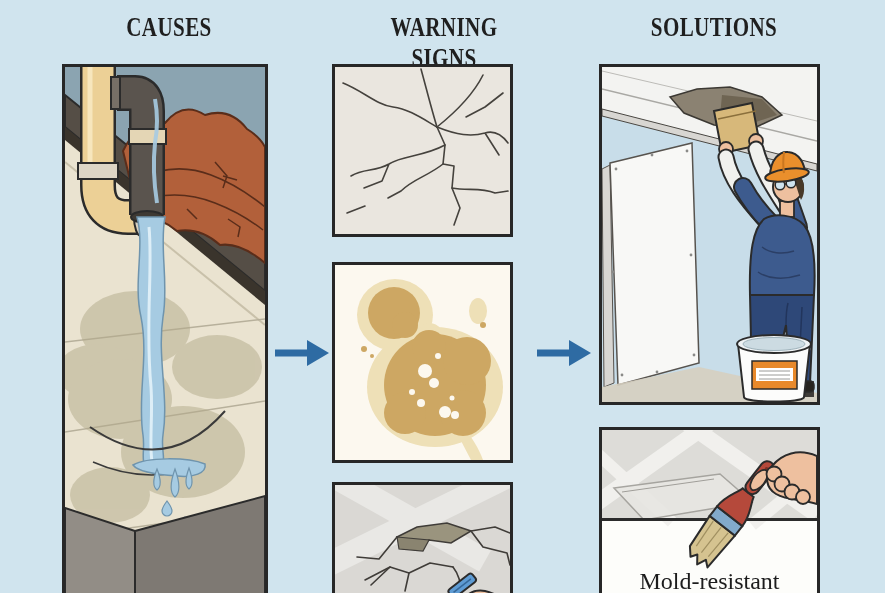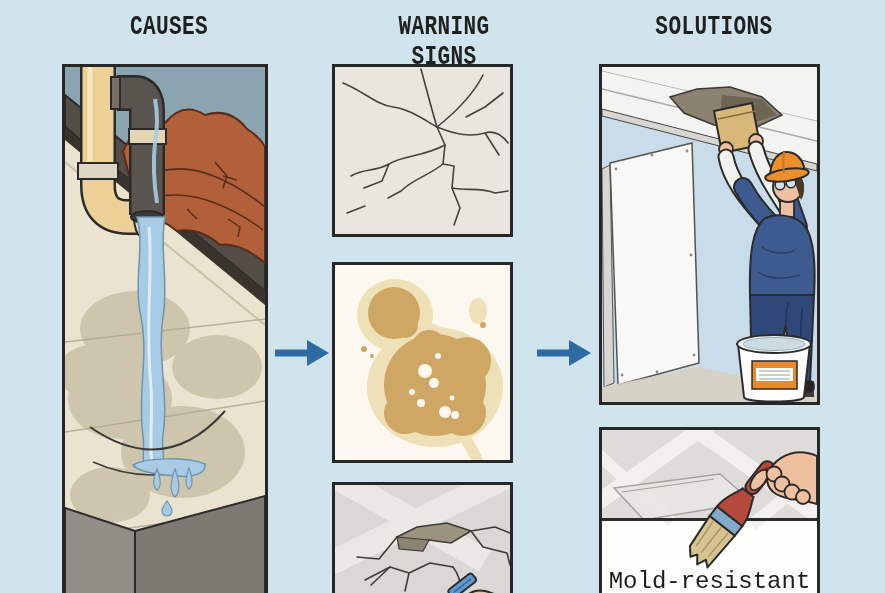--- a/index.html
+++ b/index.html
@@ -1,17 +1,17 @@
 <!DOCTYPE html>
 <html><head>
 <meta charset="utf-8">
 <style>
   html,body{margin:0;padding:0;background:#9ab4c2;}
   .canvas{position:relative;width:885px;height:593px;overflow:hidden;
-    background:#d0e4ee;font-family:Liberation Mono, monospace;}
+    background:#d0e4ee;font-family:Liberation Serif, serif;}
   .col-header{position:absolute;top:12px;width:200px;text-align:center;
     font-size:27px;font-weight:600;color:#1f1f1f;letter-spacing:.5px;
     transform:scaleX(.78);}
   .panel{position:absolute;border:3px solid #272727;box-sizing:border-box;
     background:#fff;overflow:hidden;}
   .panel svg{display:block;width:100%;height:100%;}
   .p-causes {left:62px; top:64px; width:206px;height:560px;background:#8ba4b1;}
   .p-cracks {left:332px;top:64px; width:181px;height:173px;background:#eae6df;}
   .p-stain  {left:332px;top:262px;width:181px;height:201px;background:#fcf8ef;}
   .p-peel   {left:332px;top:482px;width:181px;height:150px;background:#dad8d4;}

